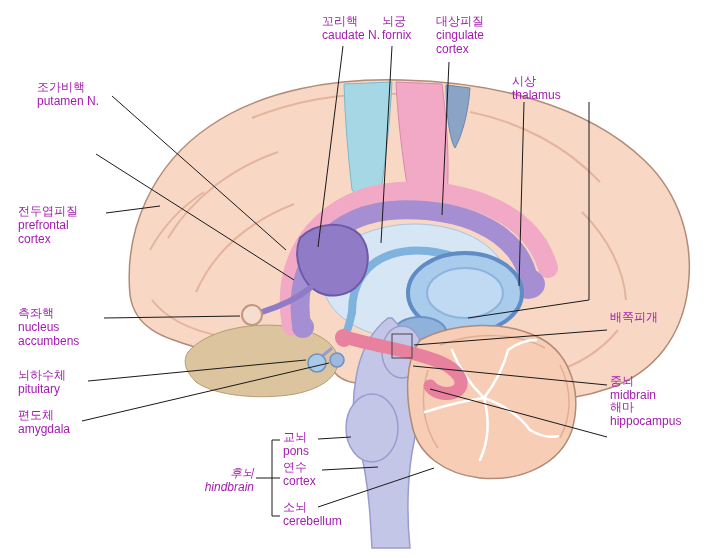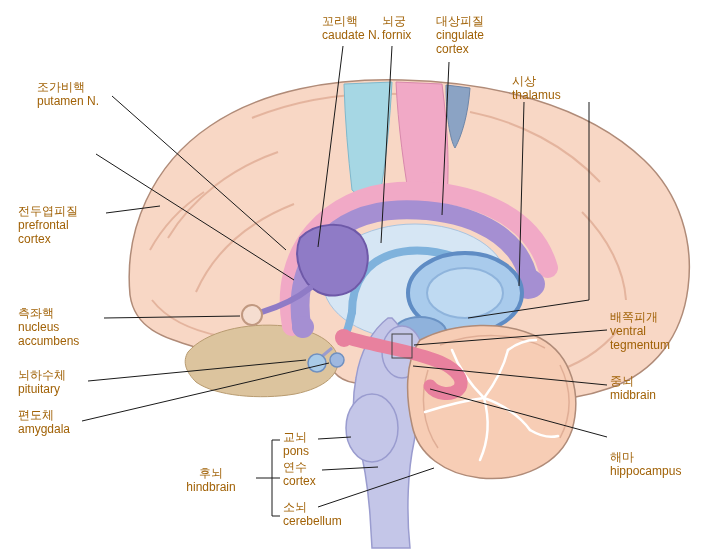--- a/index.html
+++ b/index.html
@@ -1,22 +1,22 @@
 <!DOCTYPE html>
 <html><head>
 <meta charset="utf-8">
 <style>
   html,body{margin:0;padding:0;background:#fff;}
   .stage{position:relative;width:722px;height:558px;background:#fff;overflow:hidden;
          font-family:"Liberation Sans",sans-serif;}
   .art{position:absolute;left:0;top:0;}
-  .label{position:absolute;font-size:12px;line-height:14px;color:#a16207;}
+  .label{position:absolute;font-size:12px;line-height:14px;color:#a21caf;}
   .label .ko{display:block;}
   .label .en{display:block;white-space:pre-line;}
-  .ra{text-align:center;}
+  .ra{text-align:right;font-style:italic;}
   
   .c-cortex{fill:#F8D7C5;stroke:#B08B78;stroke-width:1.5}
   .c-sulci{fill:none;stroke:#E0AE96;stroke-width:2;opacity:.85}
   .c-tan{fill:#DCC49E;stroke:#B89B70;stroke-width:1}
   .c-teal{fill:#A6D7E4;stroke:#7FB8CC;stroke-width:1}
   .c-pinkpatch{fill:#F1A9C6;stroke:#D888AC;stroke-width:1}
   .c-slate{fill:#8BA3C4;stroke:#6E86A8;stroke-width:1}
   .c-cing{fill:none;stroke:#F1A9C6;stroke-width:20;stroke-linecap:round}
   .c-inner{fill:#D6E6F4;stroke:#A8C4E0;stroke-width:1}
   .c-cc{fill:none;stroke:#A58FD2;stroke-width:19;stroke-linecap:round}
@@ -185,28 +185,26 @@
     <span class="ko">대상피질</span>
     <span class="en">cingulate
 cortex</span>
   </div>
   <div class="label" style="left:512px;top:74px">
     <span class="ko">시상</span>
     <span class="en">thalamus</span>
   </div>
   <div class="label" style="left:610px;top:310px">
     <span class="ko">배쪽피개</span>
-    <span class="en">ventral
-tegmentum</span>
   </div>
   <div class="label" style="left:610px;top:374px">
     <span class="ko">중뇌</span>
     <span class="en">midbrain</span>
   </div>
-  <div class="label" style="left:610px;top:450px">
+  <div class="label" style="left:610px;top:400px">
     <span class="ko">해마</span>
     <span class="en">hippocampus</span>
   </div>
   <div class="label" style="left:283px;top:430px">
     <span class="ko">교뇌</span>
     <span class="en">pons</span>
   </div>
   <div class="label ra" style="left:168px;top:466px;width:86px">
     <span class="ko">후뇌</span>
     <span class="en">hindbrain</span>

